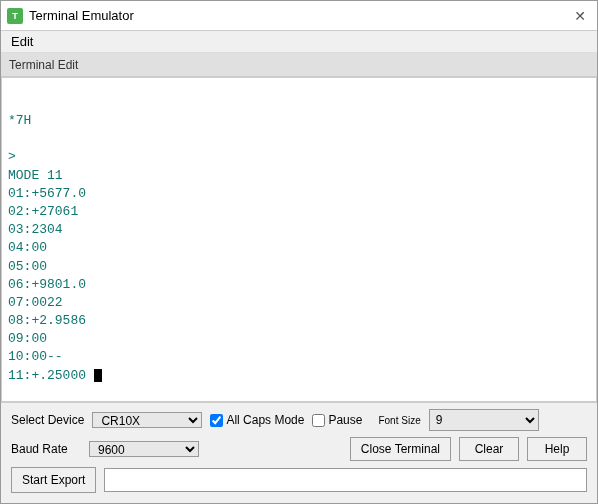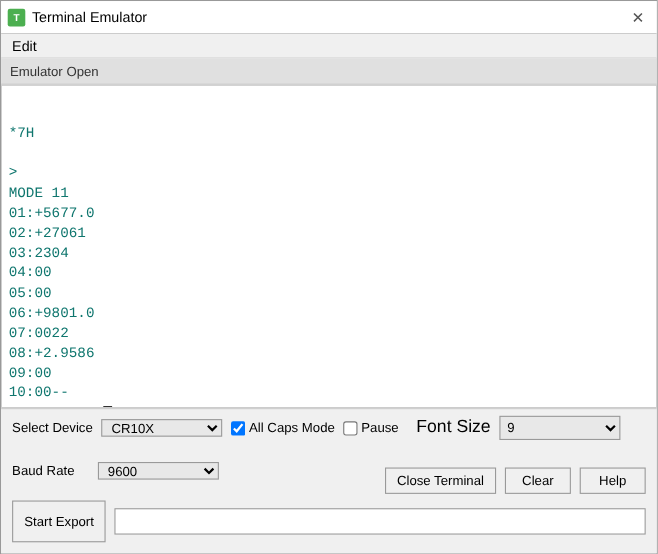--- a/index.html
+++ b/index.html
@@ -140,43 +140,42 @@
       padding: 0 4px;
       min-width: 110px;
     }
     .checkbox-label {
       display: flex;
       align-items: flex-end;
       gap: 3px;
       font-size: 12px;
     }
     .font-size-label {
-      font-size: 16px;
+      font-size: 10px;
       margin-left: 8px;
     }
     .font-size-select {
       height: 22px;
       font-size: 12px;
       background: #e8e8e8;
       border: 1px solid #999;
       padding: 0 2px;
       width: 45px;
     }
     .btn {
       height: 24px;
       font-size: 12px;
       background: #f0f0f0;
       border: 1px solid #999;
       padding: 0 10px;
       cursor: pointer;
       min-width: 60px;
-      margin-top: 19px;
     }
     .export-btn {
-      height: 38px;
+      height: 26px;
       font-size: 12px;
       background: #f0f0f0;
       border: 1px solid #999;
       padding: 0 10px;
       cursor: pointer;
       min-width: 75px;
     }
     .export-input {
       height: 24px;
       font-size: 12px;
@@ -208,21 +207,21 @@
       <span class="title-text">Terminal Emulator</span>
     </div>
     <button class="close-btn">✕</button>
   </div>
 
   <div class="menu-bar">
     <div class="menu-item">Edit</div>
   </div>
 
   <div class="status-bar">
-    <span>Emulator Open</span>
+    <span>Terminal Edit</span>
   </div>
 
   <div class="terminal-area">
     <div class="terminal-content">*7H
 
 &gt;
 MODE 11
 01:+5677.0
 02:+27061
 03:2304

